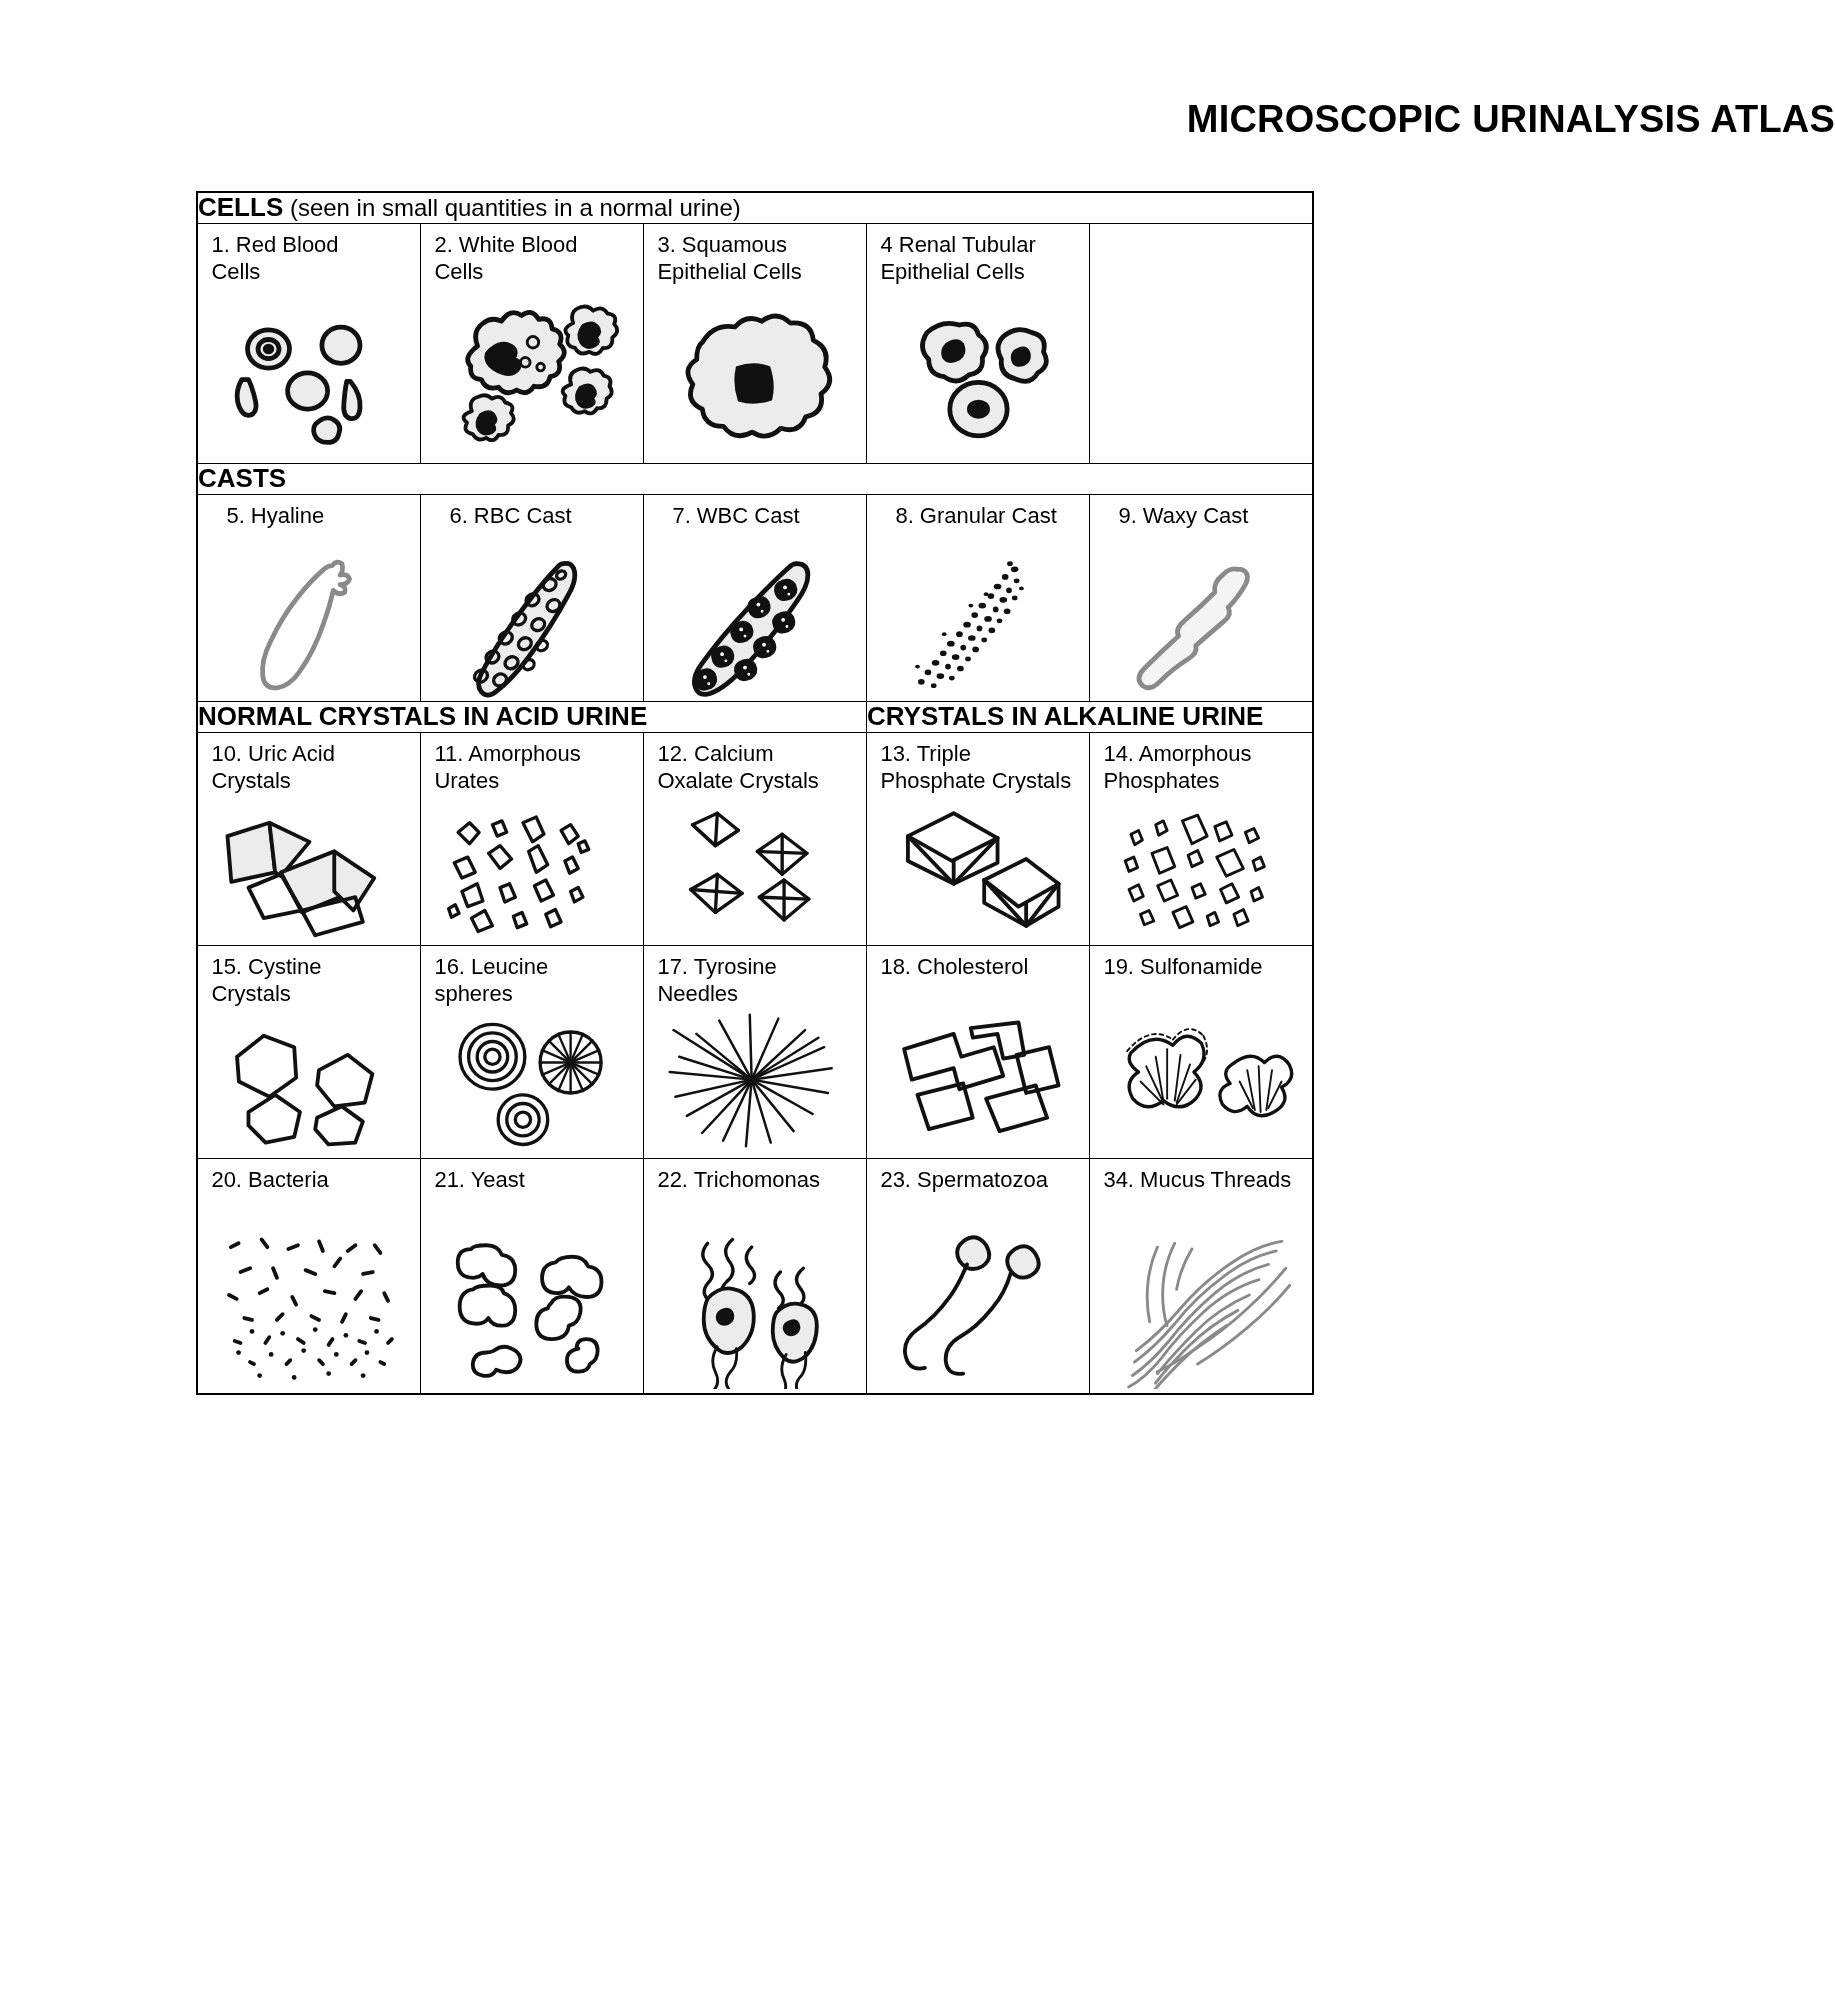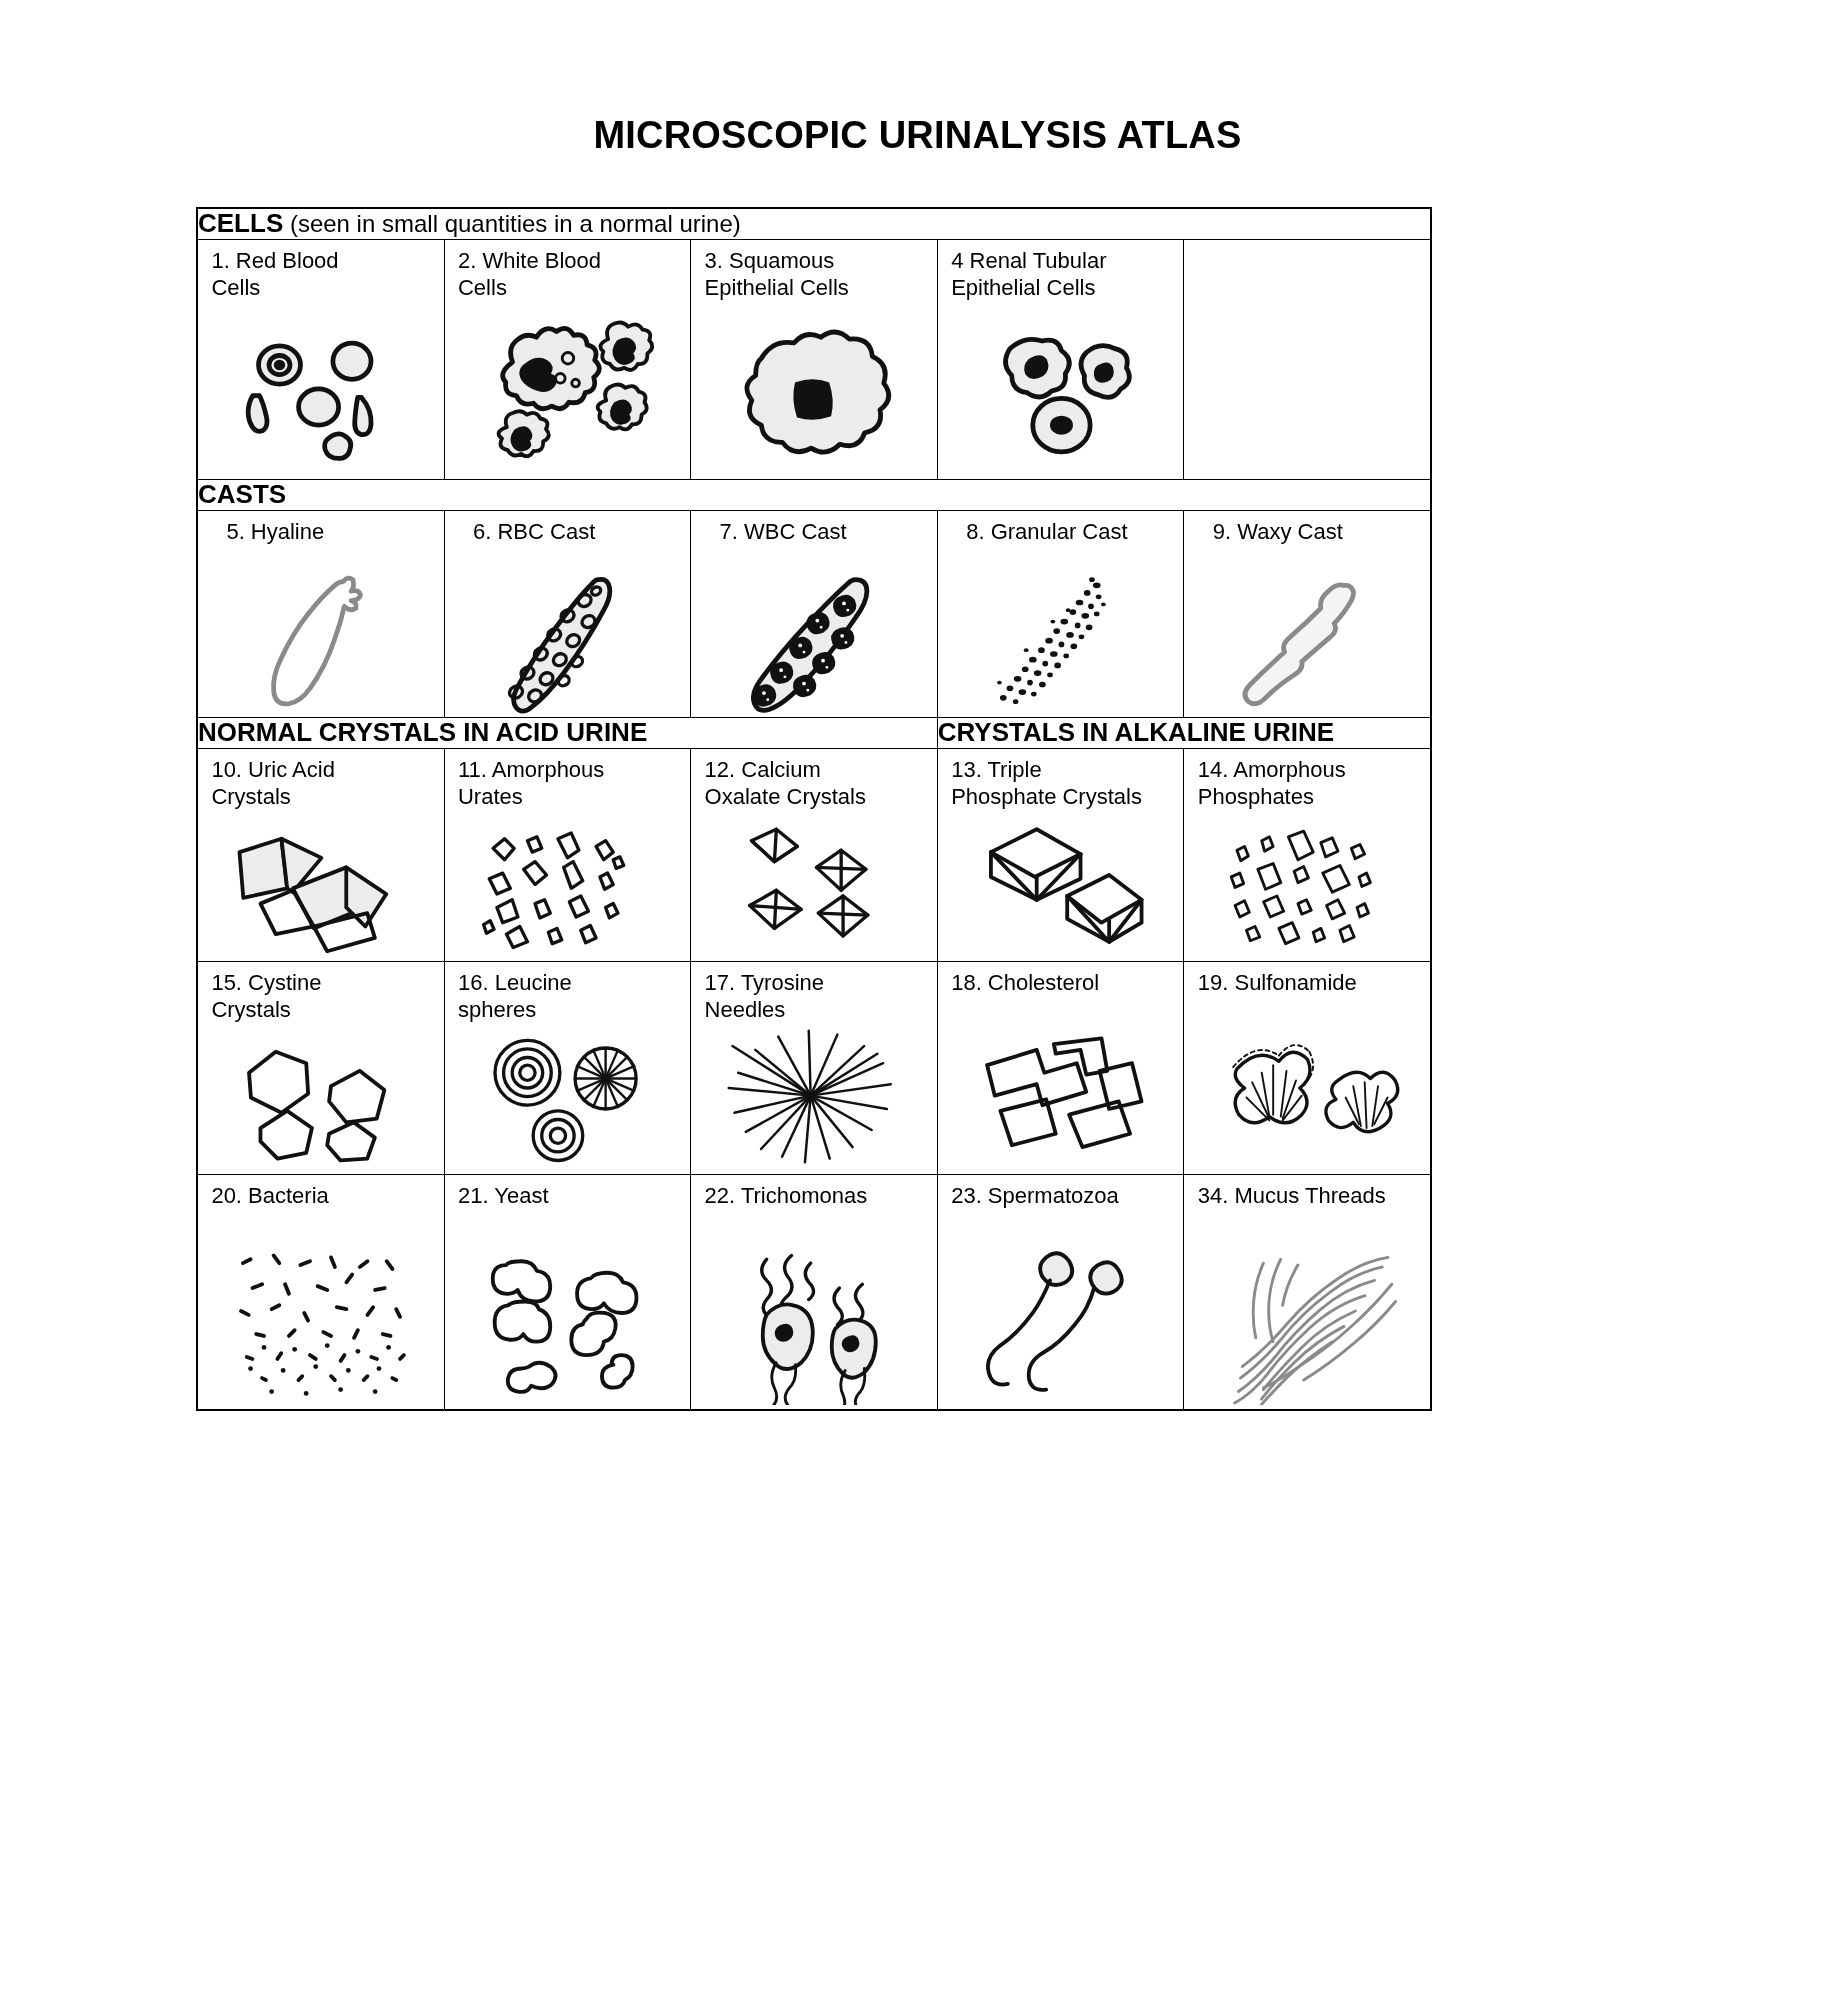--- a/index.html
+++ b/index.html
@@ -8,33 +8,33 @@
     font-family:"Liberation Sans", sans-serif;
     color:#000;
     -webkit-font-smoothing:antialiased;
   }
   .page{
     width:1835px;height:2014px;
     position:relative;
     box-sizing:border-box;
   }
   .atlas-title{
-    text-align:center;
+    text-align:right;
     font-size:38px;
     font-weight:bold;
     letter-spacing:0.2px;
-    margin:16px;
+    margin:0;
     padding-top:100px;
     line-height:1;
   }
   .atlas-table{
     position:absolute;
     left:196px;
     top:191px;
-    width:1236px;
+    width:1118px;
     border:1.9px solid #000;
     border-collapse:collapse;
     box-sizing:border-box;
   }
   .atlas-table table{
     width:100%;
     border-collapse:collapse;
     table-layout:fixed;
   }
   .atlas-table td{

